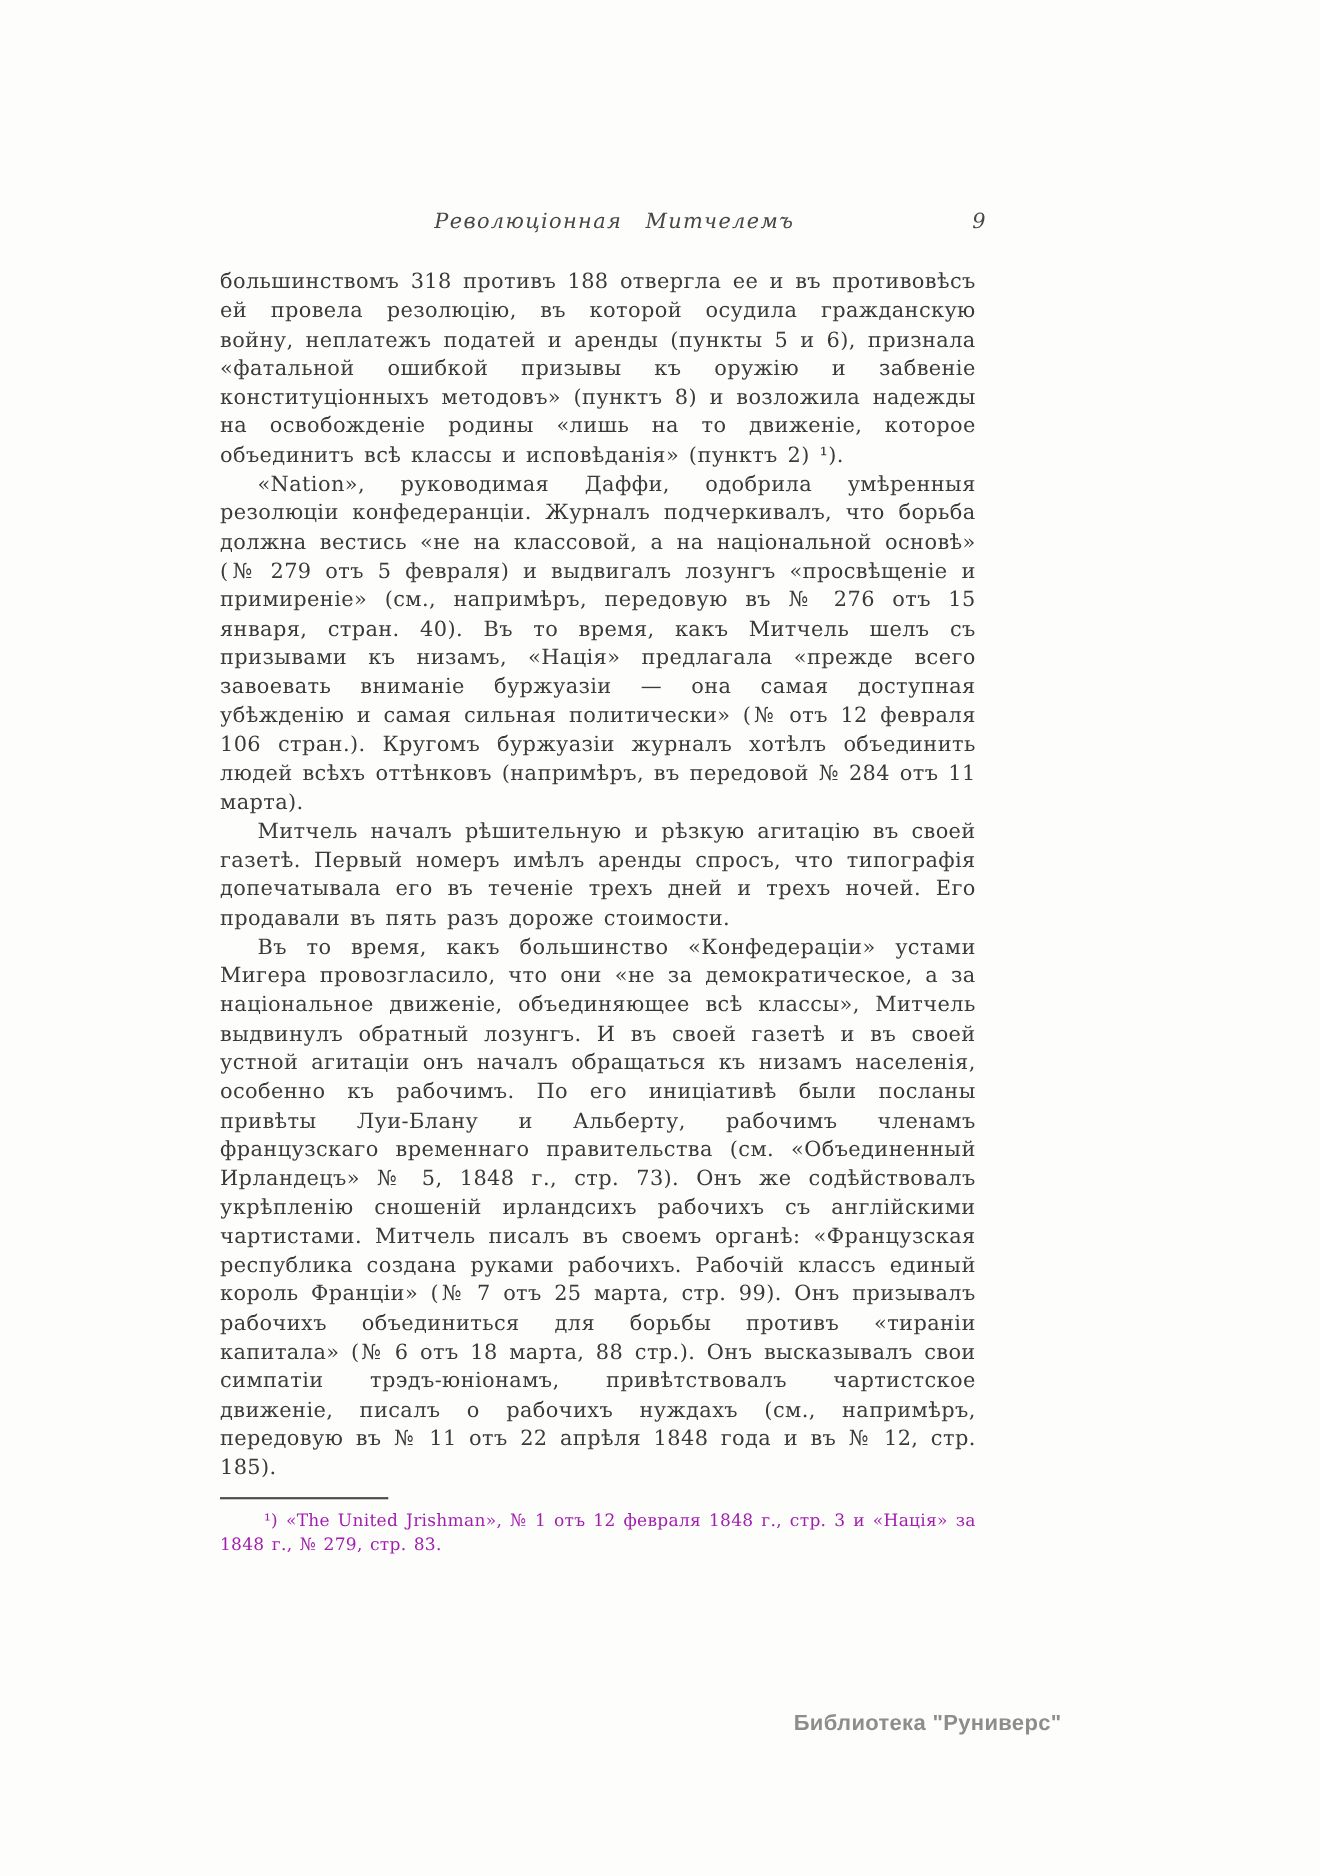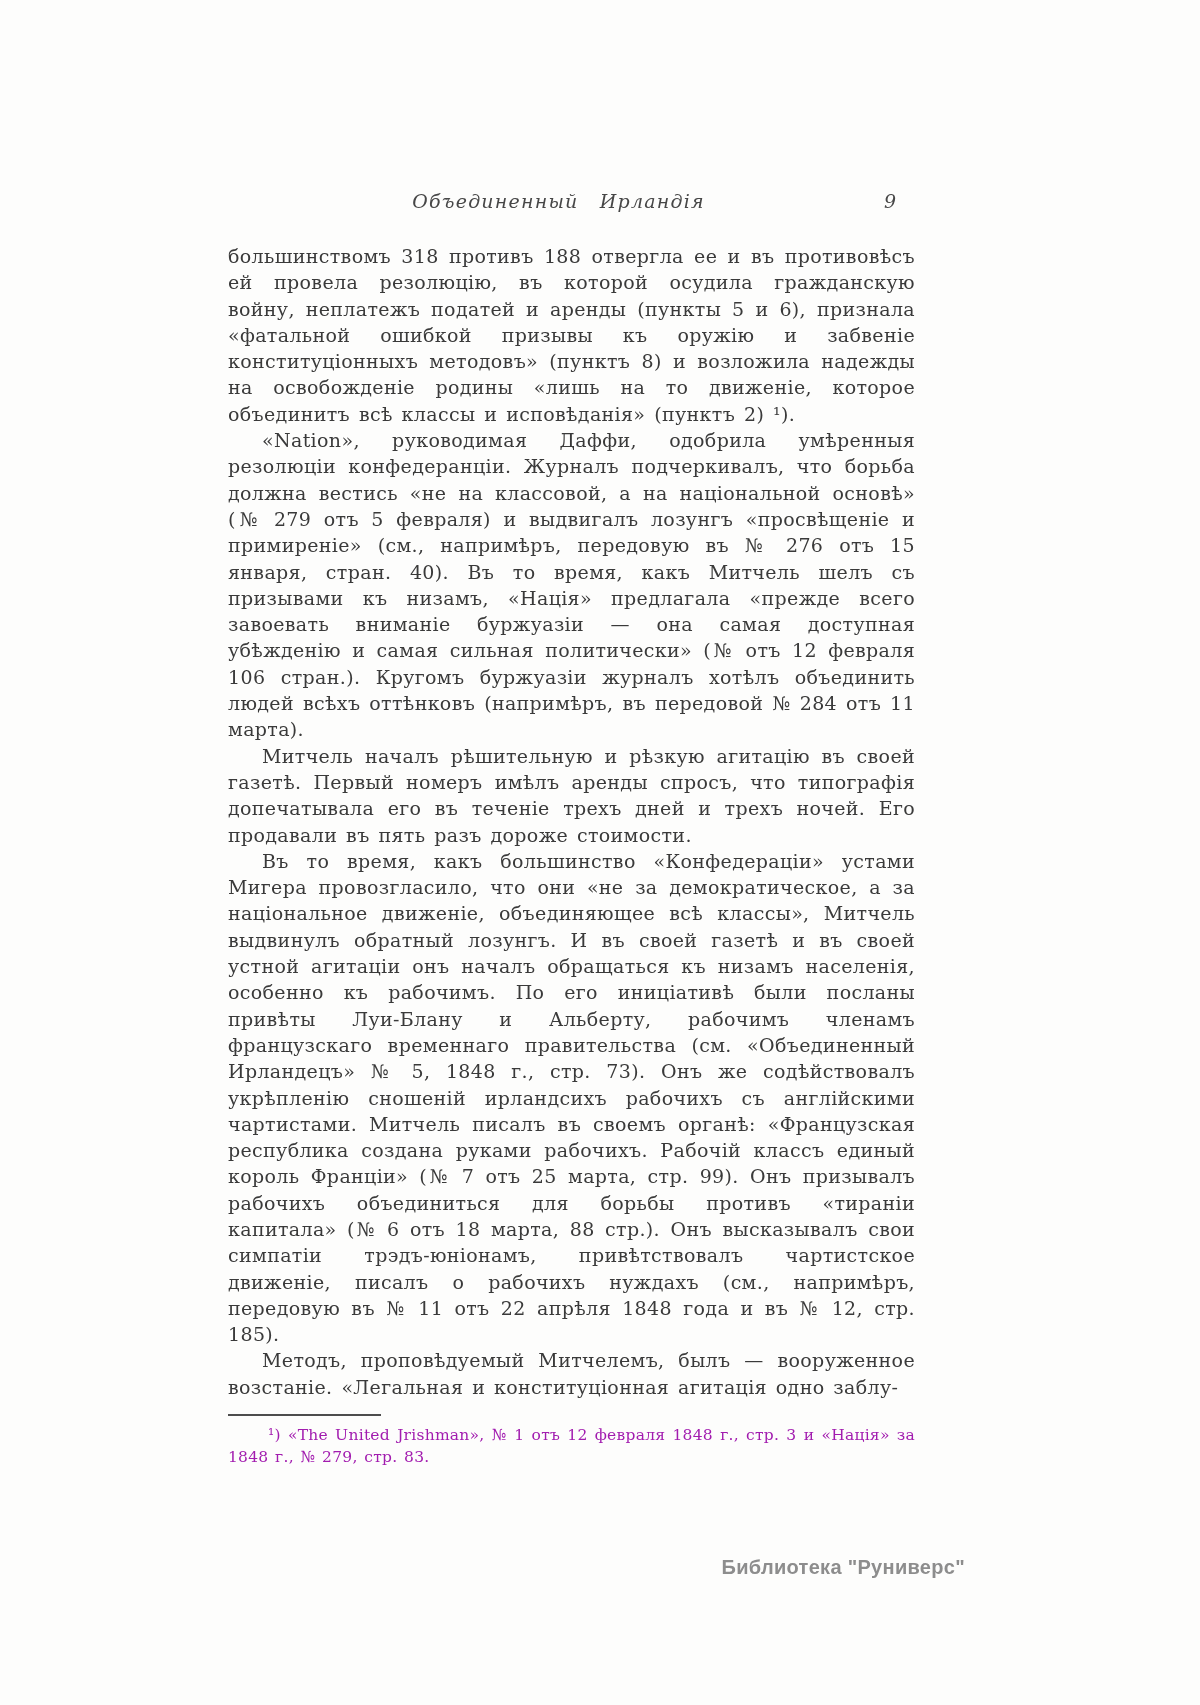--- a/index.html
+++ b/index.html
@@ -33,21 +33,21 @@
     right: 6px;
     top: 0;
     font-style: italic;
     font-size: 19px;
     letter-spacing: 0;
     word-spacing: normal;
     color: #474747;
   }
   .text-block {
     position: absolute;
-    left: 228px;
+    left: 200px;
     top: 243px;
     width: 687px;
     text-align: justify;
     font-size: 19px;
     line-height: 26.3px;
     letter-spacing: 0.35px;
     word-spacing: 2.5px;
   }
   .para {
     margin: 0;
@@ -82,30 +82,29 @@
     letter-spacing: 0.3px;
     color: #8d8d8d;
   }
 </style>
 </head>
 <body>
 
 <div class="page">
 
   <div class="running-header">
-    <span class="header-title">Объединенный Ирландія</span>
+    <span class="header-title">Революціонная Митчелемъ</span>
     <span class="page-number">9</span>
   </div>
 
   <div class="text-block">
     <p class="para no-indent">большинствомъ 318 противъ 188 отвергла ее и въ противовѣсъ ей провела резолюцію, въ которой осудила гражданскую войну, неплатежъ податей и аренды (пункты 5 и 6), признала «фатальной ошибкой призывы къ оружію и забвеніе конституціонныхъ методовъ» (пунктъ 8) и возложила надежды на освобожденіе родины «лишь на то движеніе, которое объединитъ всѣ классы и исповѣданія» (пунктъ 2) ¹).</p>
     <p class="para">«Nation», руководимая Даффи, одобрила умѣренныя резолюціи конфедеранціи. Журналъ подчеркивалъ, что борьба должна вестись «не на классовой, а на національной основѣ» (№ 279 отъ 5 февраля) и выдвигалъ лозунгъ «просвѣщеніе и примиреніе» (см., напримѣръ, передовую въ № 276 отъ 15 января, стран. 40). Въ то время, какъ Митчель шелъ съ призывами къ низамъ, «Нація» предлагала «прежде всего завоевать вниманіе буржуазіи — она самая доступная убѣжденію и самая сильная политически» (№ отъ 12 февраля 106 стран.). Кругомъ буржуазіи журналъ хотѣлъ объединить людей всѣхъ оттѣнковъ (напримѣръ, въ передовой № 284 отъ 11 марта).</p>
     <p class="para">Митчель началъ рѣшительную и рѣзкую агитацію въ своей газетѣ. Первый номеръ имѣлъ аренды спросъ, что типографія допечатывала его въ теченіе трехъ дней и трехъ ночей. Его продавали въ пять разъ дороже стоимости.</p>
     <p class="para">Въ то время, какъ большинство «Конфедераціи» устами Мигера провозгласило, что они «не за демократическое, а за національное движеніе, объединяющее всѣ классы», Митчель выдвинулъ обратный лозунгъ. И въ своей газетѣ и въ своей устной агитаціи онъ началъ обращаться къ низамъ населенія, особенно къ рабочимъ. По его иниціативѣ были посланы привѣты Луи-Блану и Альберту, рабочимъ членамъ французскаго временнаго правительства (см. «Объединенный Ирландецъ» № 5, 1848 г., стр. 73). Онъ же содѣйствовалъ укрѣпленію сношеній ирландсихъ рабочихъ съ англійскими чартистами. Митчель писалъ въ своемъ органѣ: «Французская республика создана руками рабочихъ. Рабочій классъ единый король Франціи» (№ 7 отъ 25 марта, стр. 99). Онъ призывалъ рабочихъ объединиться для борьбы противъ «тираніи капитала» (№ 6 отъ 18 марта, 88 стр.). Онъ высказывалъ свои симпатіи трэдъ-юніонамъ, привѣтствовалъ чартистское движеніе, писалъ о рабочихъ нуждахъ (см., напримѣръ, передовую въ № 11 отъ 22 апрѣля 1848 года и въ № 12, стр. 185).</p>
-    <p class="para">Методъ, проповѣдуемый Митчелемъ, былъ — вооруженное возстаніе. «Легальная и конституціонная агитація одно заблу-</p>
 
     <div class="footnote-rule"></div>
     <p class="footnote">¹) «The United Jrishman», № 1 отъ 12 февраля 1848 г., стр. 3 и «Нація» за 1848 г., № 279, стр. 83.</p>
   </div>
 
   <div class="watermark">Библиотека "Руниверс"</div>
 
 </div>
 
 </body></html>

